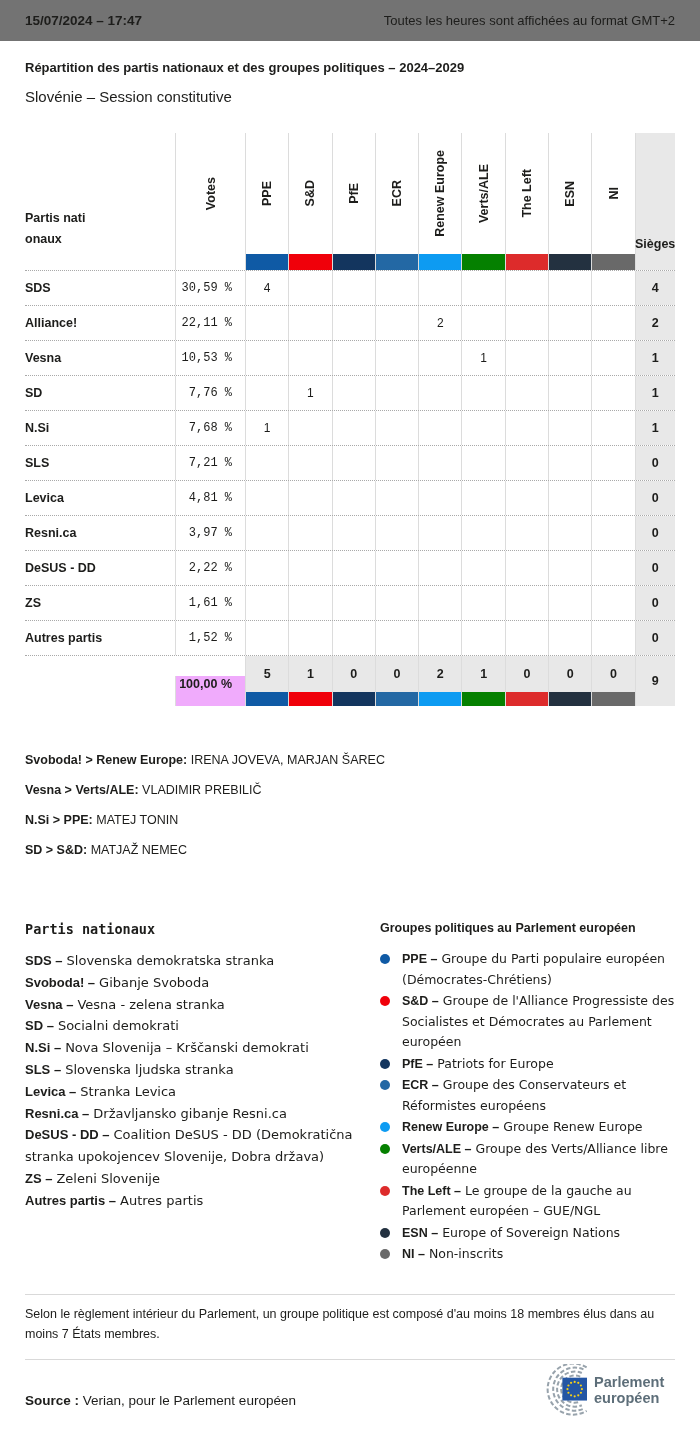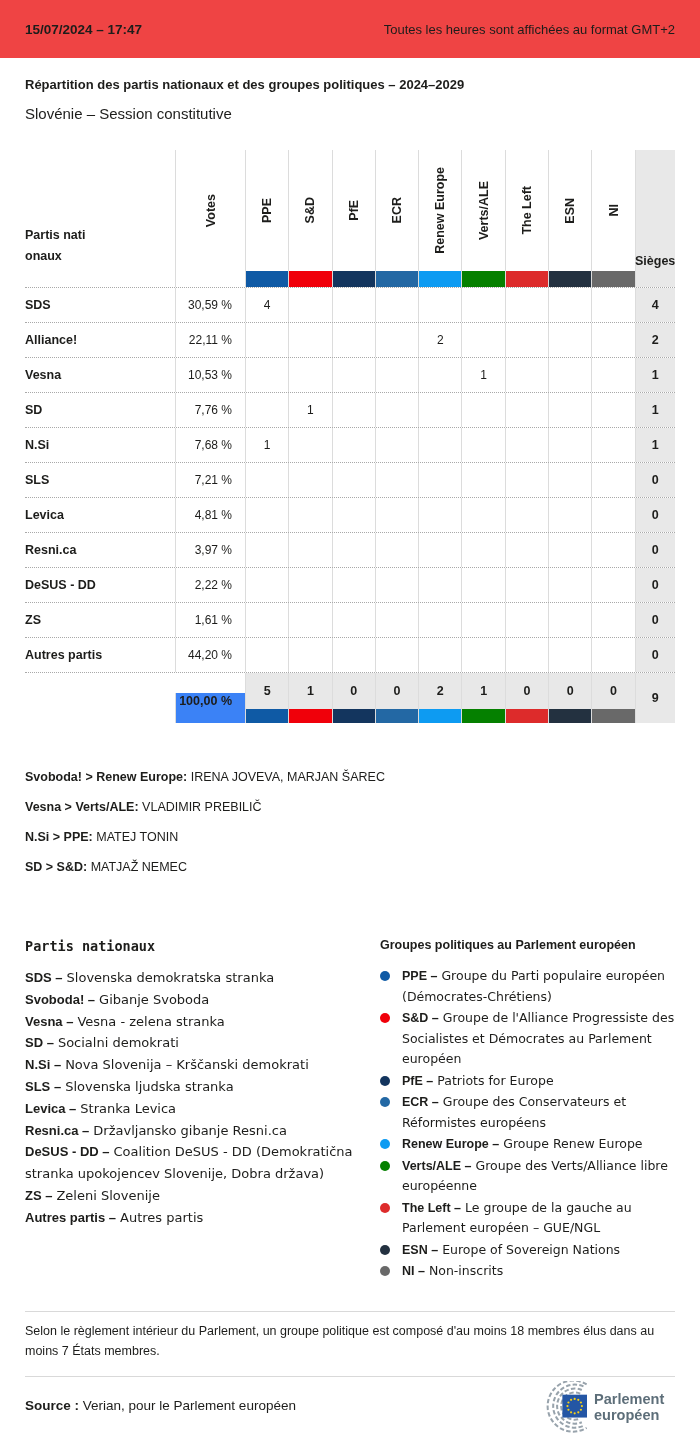--- a/index.html
+++ b/index.html
@@ -4,21 +4,21 @@
 <style>
   * { margin:0; padding:0; box-sizing:border-box; }
   html,body { background:#ffffff; }
   body {
     width:700px; min-height:1449px; margin:0 auto;
     font-family:"Liberation Sans", sans-serif; color:#1d1d1b;
     position:relative;
   }
   
   .topbar {
-    height:58px; background:#ef4444;
+    height:41px; background:#737373;
     display:flex; justify-content:space-between; align-items:center;
     padding:0 25px; font-size:13px;text-align:right;
   }
   .topbar .date { font-weight:700; font-size:13.5px; }
   
   .title { margin:16px 25px 0; font-size:13px; font-weight:700; line-height:22px; }
   .subtitle { margin:9px 25px 0; font-size:15px; font-weight:400; }
   
   .table-wrap { margin:28px 0 0 25px; width:650px; }
   .tgrid { display:grid; grid-template-columns:150px 70px repeat(9,43.3px) 40px; }
@@ -33,27 +33,27 @@
   .rot { writing-mode:vertical-rl; transform:rotate(180deg);
          font-weight:700; font-size:12.5px; white-space:nowrap; }
   .th-group { display:flex; flex-direction:column; }
   .th-group .lab { flex:1; display:flex; align-items:center; justify-content:center; }
   .hbar { height:16px; width:100%; }
   .th-seats { background:#e8e8e8; display:flex; align-items:flex-end; justify-content:center;
               padding-bottom:19px; font-weight:700; font-size:12.5px; }
   .trow { height:35px; border-top:1px dotted #a9a9a9; }
   .td-party { display:flex; align-items:center; font-weight:700; font-size:12.5px; }
   .td-votes { display:flex; align-items:center; justify-content:flex-end;
-              padding-right:13px; font-size:12px; }
+              padding-right:13px; font-size:12px;font-family:Liberation Mono, monospace; }
   .td-group { display:flex; align-items:center; justify-content:center; font-size:12px; }
   .td-seats { background:#e8e8e8; display:flex; align-items:center; justify-content:center;
               font-weight:700; font-size:12.5px; }
   .trow-total { height:50px; border-top:1px dotted #a9a9a9; }
   .tt-empty { background:transparent; }
-  .tt-votes { background:#3b82f6; display:flex; align-items:center; justify-content:flex-end;
+  .tt-votes { background:#f0abfc; display:flex; align-items:center; justify-content:flex-end;
               padding-right:13px; padding-bottom:14px; font-weight:700; font-size:12.5px;margin-top:20px; }
   .tt-group { background:#e8e8e8; display:flex; flex-direction:column; }
   .tt-group .num { height:36px; display:flex; align-items:center; justify-content:center;
                    font-weight:700; font-size:12.5px; }
   .tt-group .tt-bar { height:14px; width:100%; }
   .tt-seats { background:#e8e8e8; display:flex; align-items:center; justify-content:center;
               font-weight:700; font-size:12.5px; }
   
   .members { margin:40px 25px 0; }
   .members p { font-size:12.5px; line-height:30px; }
@@ -70,21 +70,21 @@
   .legend-groups h3 { font-size:12.5px; font-weight:700; margin-bottom:14px; }
   .lg-item { display:grid; grid-template-columns:22px 1fr; margin-bottom:1px; }
   .lg-dot { width:10px; height:10px; border-radius:50%; margin-top:5px; }
   .lg-item p { font-family:"DejaVu Sans", sans-serif; font-size:12.5px; line-height:20.5px; }
   
   .rule { border:none; border-top:1px solid #d9d9d9; margin:28px 25px 0; }
   .note { margin:9px 25px 0; font-size:12.5px; line-height:20.5px; }
   .rule2 { border:none; border-top:1px solid #d9d9d9; margin:14px 25px 0; }
   .source-row { margin:4px 25px 0; display:flex; justify-content:space-between;
                 align-items:flex-end; }
-  .source { font-size:13.5px; margin-bottom:20px; }
+  .source { font-size:13.5px; margin-bottom:8px; }
   .source b { font-weight:700; }
   .ep-logo { display:block; }
 </style>
 </head>
 <body>
 
 <div class="topbar">
   <span class="date">15/07/2024 – 17:47</span>
   <span class="tz">Toutes les heures sont affichées au format GMT+2</span>
 </div>
@@ -286,21 +286,21 @@
         <div class="td-group bl"></div>
         <div class="td-group bl"></div>
         <div class="td-group bl"></div>
         <div class="td-group bl"></div>
         <div class="td-group bl"></div>
         <div class="td-group bl"></div>
         <div class="td-seats bl">0</div>
       </div>
       <div class="tgrid trow">
         <div class="td-party">Autres partis</div>
-        <div class="td-votes bl">44,20 %</div>
+        <div class="td-votes bl">1,52 %</div>
         <div class="td-group bl"></div>
         <div class="td-group bl"></div>
         <div class="td-group bl"></div>
         <div class="td-group bl"></div>
         <div class="td-group bl"></div>
         <div class="td-group bl"></div>
         <div class="td-group bl"></div>
         <div class="td-group bl"></div>
         <div class="td-group bl"></div>
         <div class="td-seats bl">0</div>

